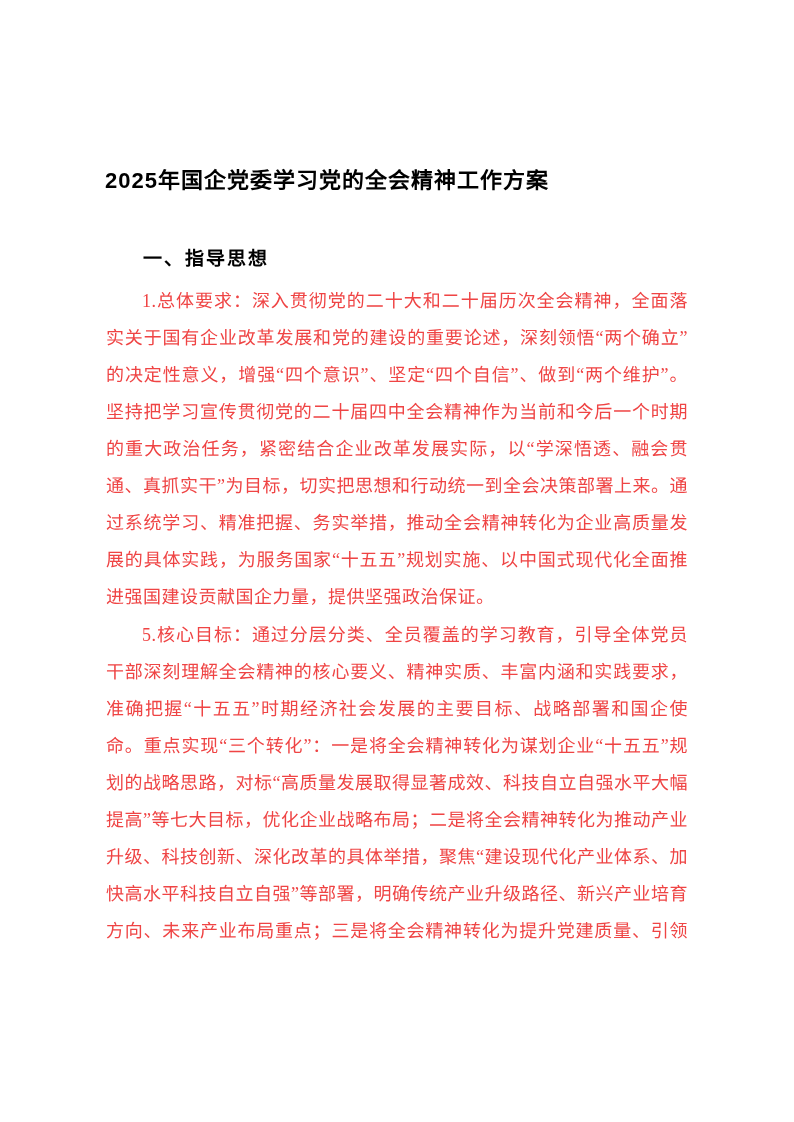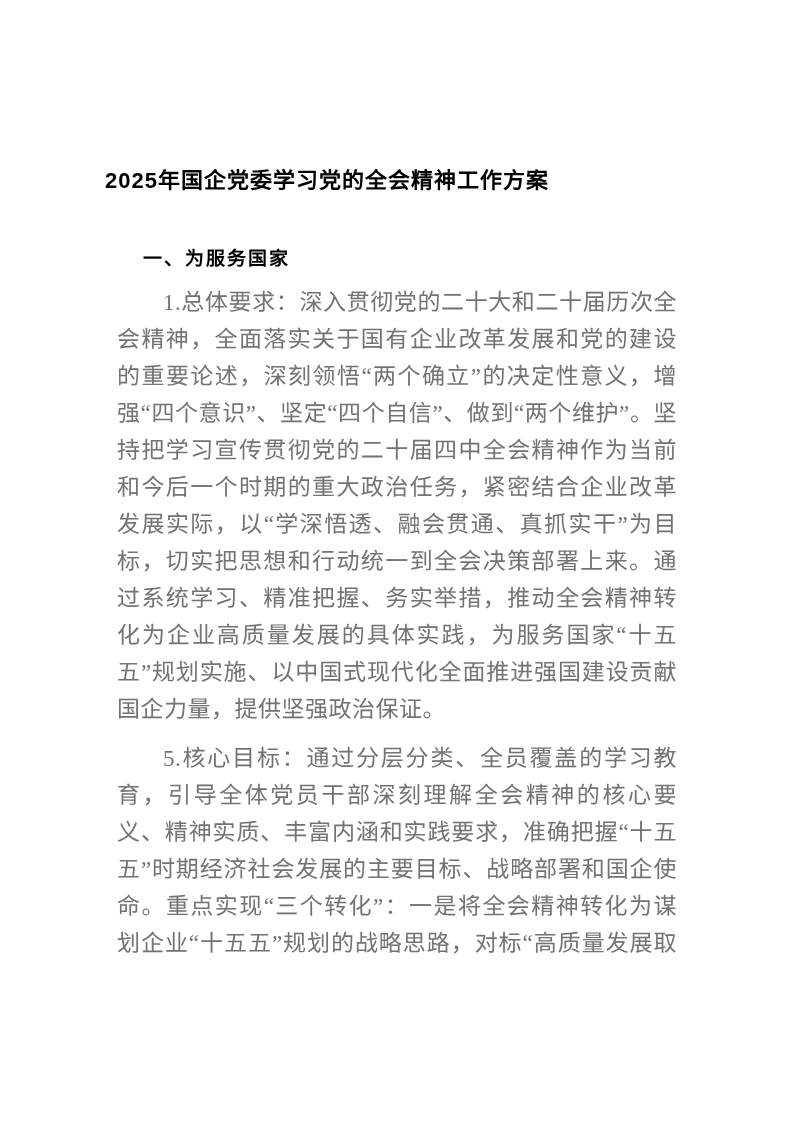--- a/index.html
+++ b/index.html
@@ -32,49 +32,49 @@
     font-size: 19px;
     line-height: 26px;
     letter-spacing: 2px;
     margin-top: 49px;
     margin-bottom: 11px;
     text-indent: 2em;
     color: #000000;
   }
   .para {
     font-family: "Liberation Serif", "DejaVu Serif", serif;
-    font-size: 23px;
+    font-size: 18px;
     line-height: 37px;
-    margin: 12px;
+    margin: 1px;
     text-indent: 2em;
     text-align: justify;
     text-justify: inter-ideograph;
     letter-spacing: 0.5px;
-    color: #737373;
+    color: #ef4444;
     word-break: break-all;
   }
   .page-number {
     position: absolute;
     top: 1020px;
     right: 134px;
     font-family: "Liberation Serif", "DejaVu Serif", serif;
     font-size: 17px;
     color: #222222;
     letter-spacing: 2px;
     white-space: nowrap;
   }
 </style>
 </head>
 <body>
 
 <div class="page">
 
   <h1 class="doc-title">2025年国企党委学习党的全会精神工作方案</h1>
 
-  <h2 class="section-heading">一、为服务国家</h2>
+  <h2 class="section-heading">一、指导思想</h2>
 
   <p class="para">1.总体要求：深入贯彻党的二十大和二十届历次全会精神，全面落实关于国有企业改革发展和党的建设的重要论述，深刻领悟“两个确立”的决定性意义，增强“四个意识”、坚定“四个自信”、做到“两个维护”。坚持把学习宣传贯彻党的二十届四中全会精神作为当前和今后一个时期的重大政治任务，紧密结合企业改革发展实际，以“学深悟透、融会贯通、真抓实干”为目标，切实把思想和行动统一到全会决策部署上来。通过系统学习、精准把握、务实举措，推动全会精神转化为企业高质量发展的具体实践，为服务国家“十五五”规划实施、以中国式现代化全面推进强国建设贡献国企力量，提供坚强政治保证。</p>
 
   <p class="para">5.核心目标：通过分层分类、全员覆盖的学习教育，引导全体党员干部深刻理解全会精神的核心要义、精神实质、丰富内涵和实践要求，准确把握“十五五”时期经济社会发展的主要目标、战略部署和国企使命。重点实现“三个转化”：一是将全会精神转化为谋划企业“十五五”规划的战略思路，对标“高质量发展取得显著成效、科技自立自强水平大幅提高”等七大目标，优化企业战略布局；二是将全会精神转化为推动产业升级、科技创新、深化改革的具体举措，聚焦“建设现代化产业体系、加快高水平科技自立自强”等部署，明确传统产业升级路径、新兴产业培育方向、未来产业布局重点；三是将全会精神转化为提升党建质量、引领企业发展的强大</p>
 
   <div class="page-number">— 1 —</div>
 
 </div>
 
 </body></html>

